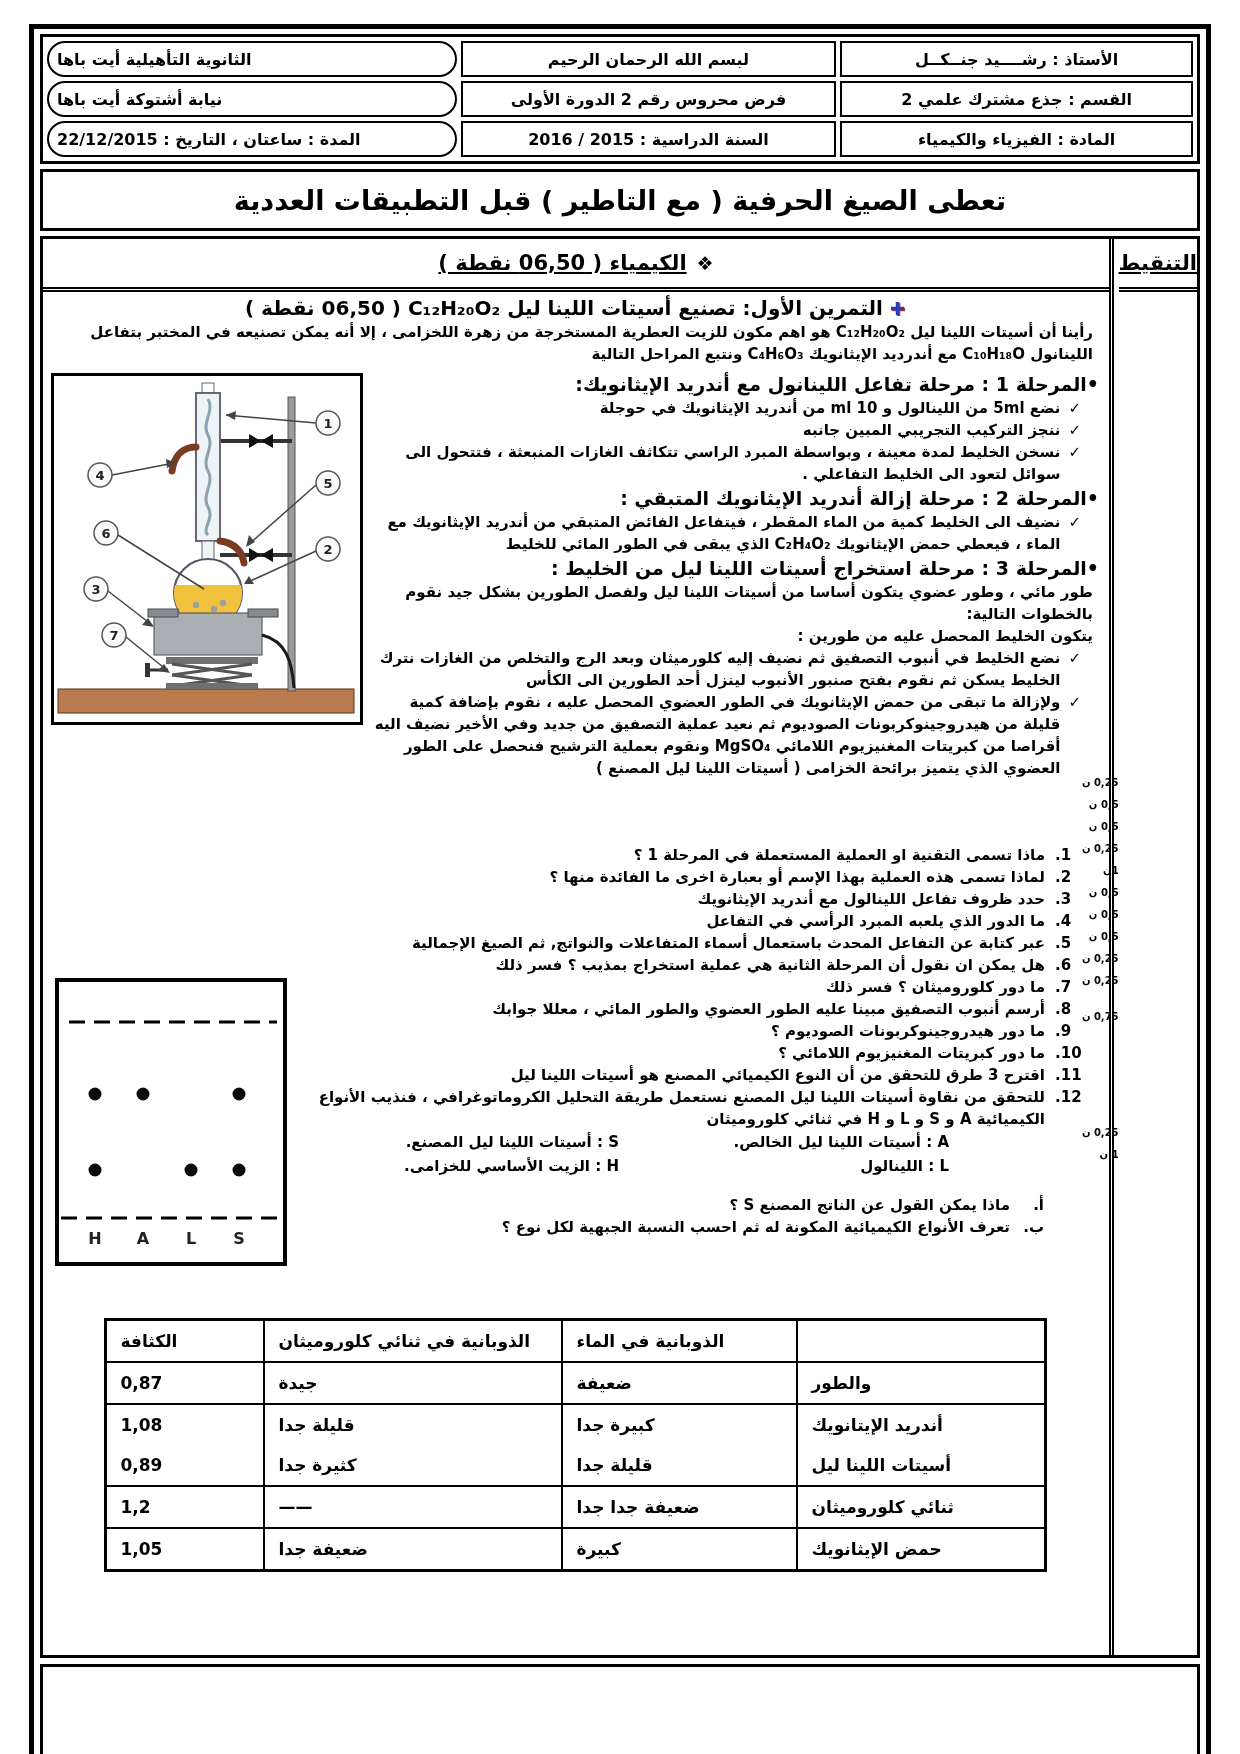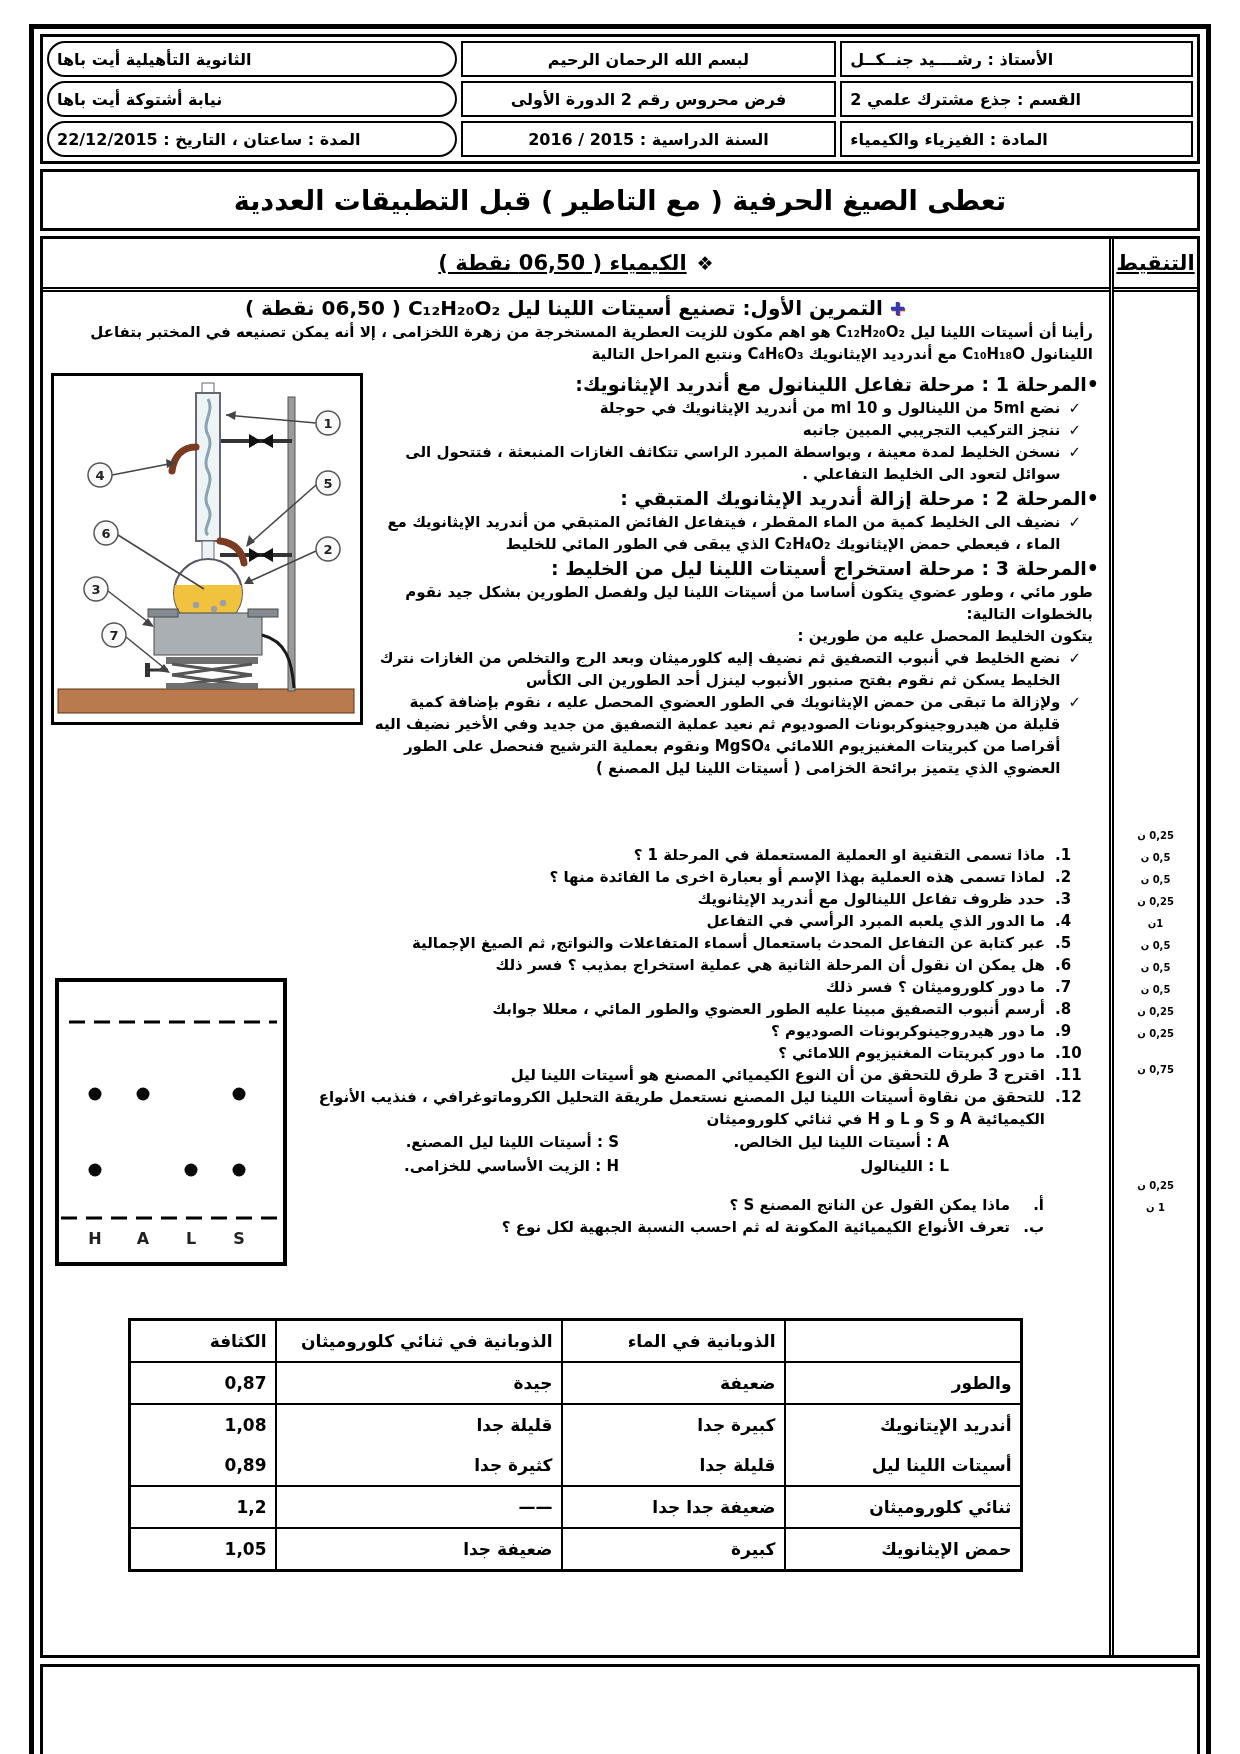--- a/index.html
+++ b/index.html
@@ -1,29 +1,29 @@
 <!DOCTYPE html>
 <html lang="ar"><head>
 <meta charset="utf-8">
 <style>
   html,body{margin:0;padding:0;background:#fff;}
   body{width:1240px;font-family:"DejaVu Sans",sans-serif;color:#000;}
   .page{width:1182px;margin:24px auto 0 auto;border:5px solid #000;padding:5px 6px 8px 6px;box-sizing:border-box;direction:rtl;}
   
   table.hdr{width:100%;border-collapse:separate;border-spacing:4px;border:3px solid #000;}
   table.hdr td{border:2px solid #000;font-weight:bold;font-size:16px;height:30px;padding:1px 8px;white-space:nowrap;}
-  td.c-right{width:31%;text-align:left;}
+  td.c-right{width:31%;text-align:center;}
   td.c-mid{width:33%;text-align:center;}
   td.c-left{width:36%;text-align:left;border-radius:18px;}
   
   .banner{border:3px solid #000;margin-top:5px;height:56px;display:flex;align-items:center;justify-content:center;
           font-size:27px;font-weight:bold;letter-spacing:-1px;}
   
   .main{border:3px solid #000;margin-top:5px;display:flex;height:1422px;box-sizing:border-box;}
-  .marks-col{width:88px;border-left:5px double #000;box-sizing:border-box;display:flex;flex-direction:column;}
+  .marks-col{width:88px;border-left:5px double #000;box-sizing:border-box;display:flex;flex-direction:row;}
   .marks-head{height:48px;border-bottom:5px double #000;display:flex;align-items:center;justify-content:center;
               font-weight:bold;font-size:21px;text-decoration:underline;}
   .marks-body{position:relative;flex:1;}
   .mark{position:absolute;right:0;width:100%;text-align:center;font-weight:bold;font-size:10px;white-space:nowrap;}
   .content{flex:1;display:flex;flex-direction:column;min-width:0;}
   .section-row{height:48px;border-bottom:5px double #000;display:flex;align-items:center;justify-content:center;gap:10px;
                font-weight:bold;font-size:21px;}
   .section-row .diamond{font-size:19px;}
   .section-row .stitle{text-decoration:underline;}
   .body{position:relative;flex:1;padding:6px 10px 0 8px;font-size:15px;font-weight:bold;line-height:22px;}
@@ -41,21 +41,21 @@
   .q-row{display:flex;line-height:22px;}
   .q-num{flex:0 0 44px;text-align:left;padding-left:10px;}
   .q-text{flex:1;}
   .legend-row{display:flex;line-height:24px;padding-right:150px;}
   .legend-row .lg-r{flex:0 0 330px;}
   .subqs{margin-top:16px;padding-right:55px;}
   .sq-row{display:flex;line-height:22px;}
   .sq-num{flex:0 0 34px;}
   
   table.data{border-collapse:collapse;border:3px solid #000;margin:46px auto 0 auto;font-weight:bold;font-size:17px;}
-  table.data td,table.data th{border:2px solid #000;text-align:right;padding:4px 8px;height:32px;margin-left:37px;}
+  table.data td,table.data th{border:2px solid #000;text-align:left;padding:4px 14px;height:32px;margin-left:37px;}
   table.data th{font-size:17px;}
   td.blank,th.blank{border-top:none!important;border-right:none!important;background:#fff;}
   .col-name{width:218px;} .col-water{width:205px;} .col-dcm{width:268px;} .col-dens{width:128px;}
   tr.merge-top td{border-bottom:none;}
   tr.merge-bot td{border-top:none;}
   
   .bottom-box{border:3px solid #000;margin-top:6px;height:96px;}
   svg text{font-family:"DejaVu Sans",sans-serif;}
 </style>
 </head>

